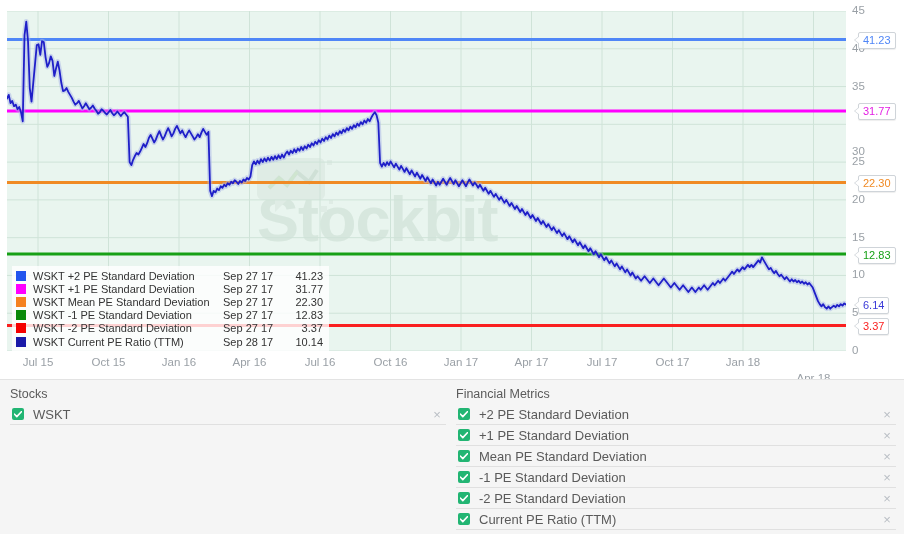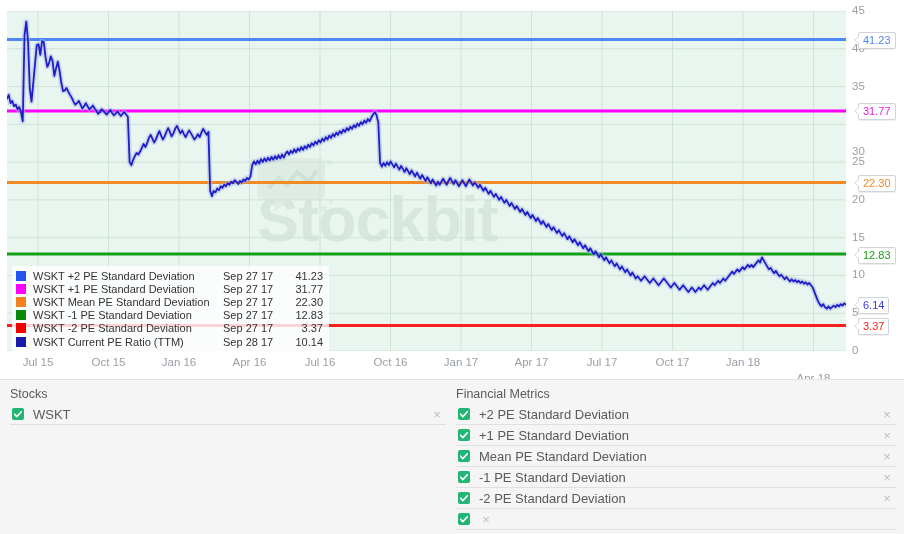--- a/index.html
+++ b/index.html
@@ -305,19 +305,20 @@
             </span>
             <span class="item-label">-2 PE Standard Deviation</span>
             <span class="xbtn">×</span>
           </div>
           <div class="item">
             <span class="cb">
               <svg width="8" height="7" viewBox="0 0 8 7">
                 <polyline points="0.5,3.2 2.8,5.6 7.4,0.7" fill="none" stroke="#ffffff" stroke-width="1.6" stroke-linecap="round" stroke-linejoin="round"></polyline>
               </svg>
             </span>
+            <span class="item-label">Current PE Ratio (TTM)</span>
             <span class="xbtn">×</span>
           </div>
         </div>
     </div>
 
   </div>
 </div>
 
 </body></html>

